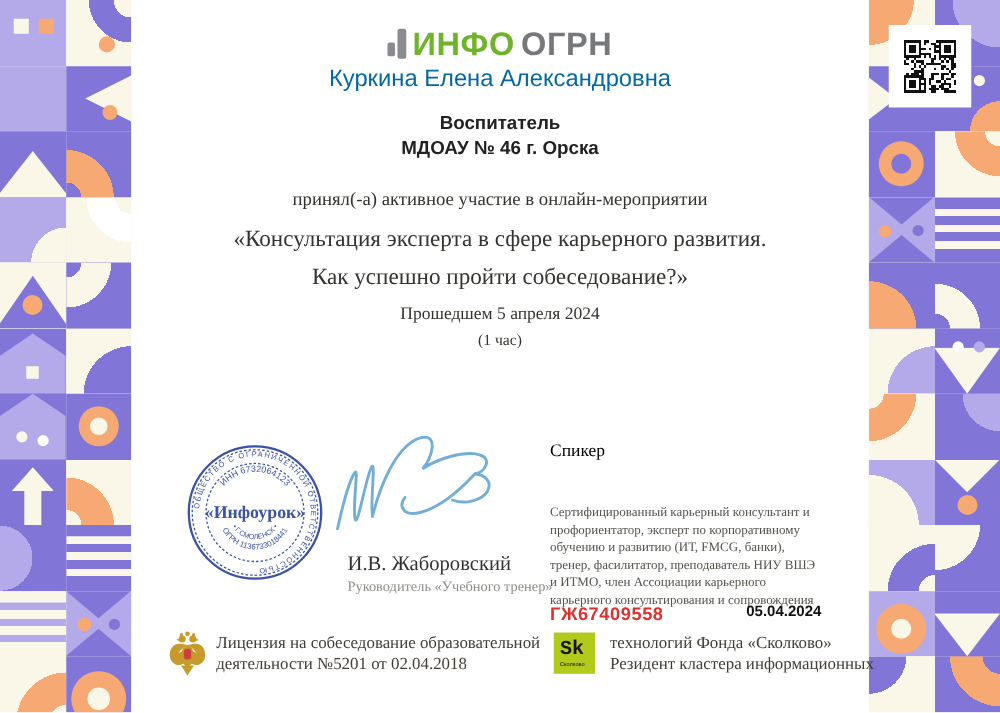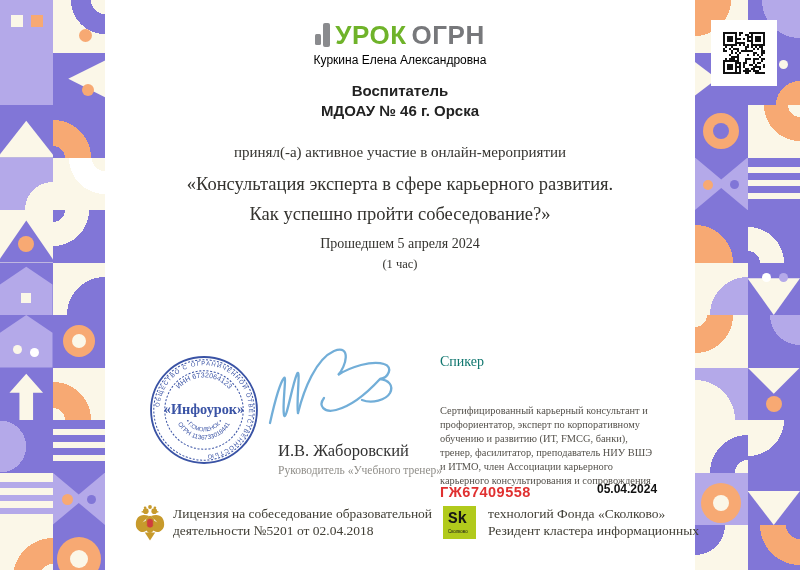--- a/index.html
+++ b/index.html
@@ -20,41 +20,41 @@
   .topflow{position:absolute;left:105px;top:0;width:590px;text-align:center;}
   .logo{margin-top:20px;height:30px;display:flex;align-items:center;justify-content:center;gap:5px;
         font-family:"Liberation Sans",sans-serif;font-weight:bold;font-size:26px;letter-spacing:.5px;}
   .licon{position:relative;width:15px;height:26px;display:inline-block}
   .licon .b1{position:absolute;left:0;bottom:3px;width:6px;height:11px;background:#8a8b8e;border-radius:1.5px}
   .licon .b2{position:absolute;right:0;top:1px;width:7px;height:24px;background:#8a8b8e;border-radius:2px}
   .lgreen{color:var(--logo_green,#6fb32a)}
   .lgray{color:var(--logo_gray,#77787b)}
   .title{margin-top:5px;font-size:51px;letter-spacing:1px;color:#262624;line-height:1.1}
   .certifies{margin-top:3px;font-size:13px;color:#3a3936}
-  .rname{margin-top:3px;font-family:"Liberation Sans",sans-serif;font-size:12px;color:#000000}
+  .rname{margin-top:3px;font-family:"Liberation Sans",sans-serif;font-size:19px;color:#0369a1}
   .rpos{margin-top:15px;font-family:"Liberation Sans",sans-serif;font-weight:bold;font-size:15px;color:#222}
   .rorg{margin-top:3px;font-family:"Liberation Sans",sans-serif;font-weight:bold;font-size:15px;color:#222}
   .part{margin-top:25px;font-size:15px;color:#34332f}
   .ev1{margin-top:13px;font-size:18.5px;color:#34332f}
   .ev2{margin-top:9px;font-size:18.5px;color:#34332f}
   .evd{margin-top:11px;font-size:14px;color:#34332f}
   .evh{margin-top:5px;font-size:12.5px;color:#34332f}
 
   
   .stamp{position:absolute;left:149px;top:355px;width:110px;height:110px}
   .stamp circle{fill:none;stroke:var(--stamp_blue,#3a53a5)}
   .stamp text{fill:var(--stamp_blue,#3a53a5);font-family:"Liberation Sans",sans-serif}
   .stamp .ctext{font-family:"Liberation Serif",serif;font-weight:bold;font-size:14px}
   .sig{position:absolute;left:258px;top:343px;width:170px;height:98px}
   .sig path{fill:none;stroke:var(--signature_blue,#72aed8);stroke-width:2.3;stroke-linecap:round}
   .signame{position:absolute;left:278px;top:441px;font-size:16.5px;color:#333}
   .sigrole{position:absolute;left:278px;top:464px;font-size:11.5px;color:#8f8d88}
 
   
-  .splabel{position:absolute;left:440px;top:354px;font-size:14px;color:#0f766e}
+  .splabel{position:absolute;left:440px;top:354px;font-size:14px;color:#000000}
   .spname{position:absolute;left:440px;top:381px;font-size:16.5px;color:#33312d}
   .spbio{position:absolute;left:440px;top:404px;width:220px;font-size:10.4px;line-height:14px;color:#55524c}
 
   
   .certnum{position:absolute;left:440px;top:484px;font-family:"Liberation Sans",sans-serif;font-weight:bold;
            font-size:14.5px;letter-spacing:.5px;color:var(--number_red,#e03030)}
   .certdate{position:absolute;left:597px;top:482px;font-family:"Liberation Sans",sans-serif;font-weight:bold;
             font-size:12px;color:#111}
 
   
@@ -373,21 +373,21 @@
         </g>
       </svg>
   </div>
 
   <div class="topflow">
     <div class="logo">
       <span class="licon">
           <i class="b1"></i>
           <i class="b2"></i>
         </span>
-      <span class="lgreen">УРОК</span>
+      <span class="lgreen">ИНФО</span>
         <span class="lgray">ОГРН</span>
     </div>
     <div class="rname">Куркина Елена Александровна</div>
     <div class="rpos">Воспитатель</div>
     <div class="rorg">МДОАУ № 46 г. Орска</div>
     <div class="part">принял(-а) активное участие в онлайн-мероприятии</div>
     <div class="ev1">«Консультация эксперта в сфере карьерного развития.</div>
     <div class="ev2">Как успешно пройти собеседование?»</div>
     <div class="evd">Прошедшем 5 апреля 2024</div>
     <div class="evh">(1 час)</div>

